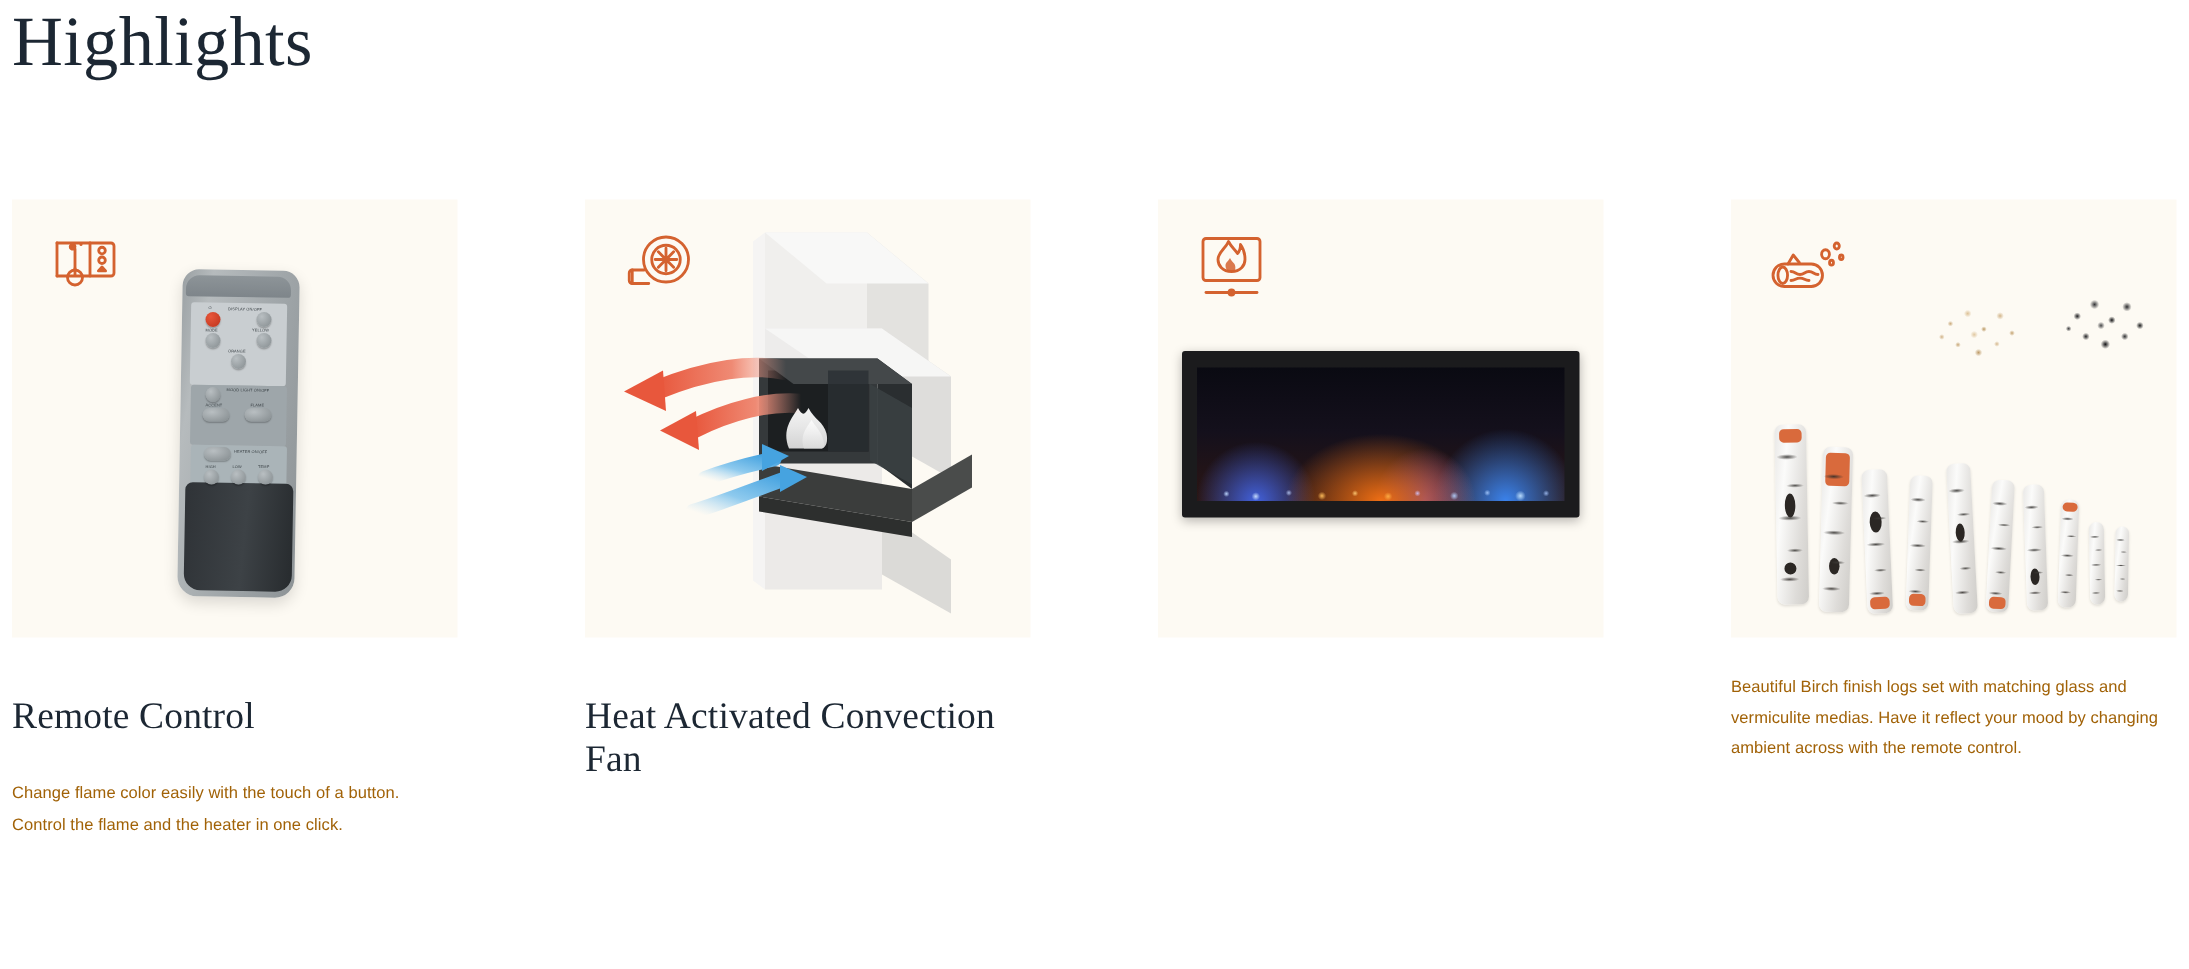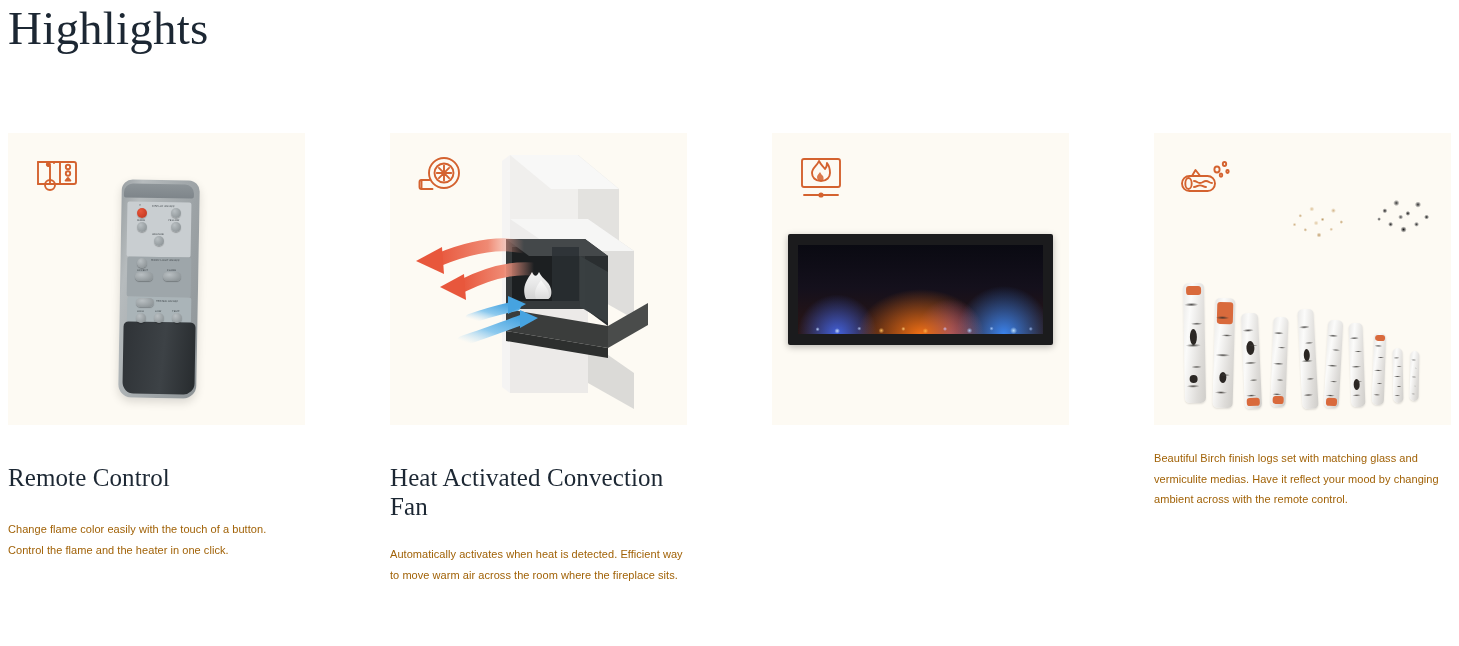--- a/index.html
+++ b/index.html
@@ -430,21 +430,20 @@
               <path d="M68 176C84 170 100 166 114 163" stroke="url(#coolA)" stroke-width="10" fill="none" stroke-linecap="round"></path>
               <polygon points="106,153 124,161 106,171" fill="#46a3e0"></polygon>
               <path d="M60 198C80 192 102 183 122 176" stroke="url(#coolA)" stroke-width="10" fill="none" stroke-linecap="round"></path>
               <polygon points="118,167 136,175 118,185" fill="#46a3e0"></polygon>
             </g>
           </svg>
         </div>
       </div>
 
       <h2 class="card-title">Heat Activated Convection Fan</h2>
-      <p class="card-body">Automatically activates when heat is detected. Efficient way to move warm air across the room where the fireplace sits.</p>
     </div>
 
     <div class="card">
       <div class="media">
 
         <span class="badge-icon">
           <svg viewBox="0 0 56 50">
             <g fill="none" stroke="#d4622f" stroke-width="1.9" stroke-linecap="round" stroke-linejoin="round">
               <rect x="9" y="7" width="38" height="28" rx="2"></rect>
               <path d="M28 29c-6 0-9-4-9-8 0-5 5-7 7-12 2 4 4 5 6 8 2-2 2-4 2-6 3 4 3 7 3 10 0 4-3 8-9 8z"></path>

